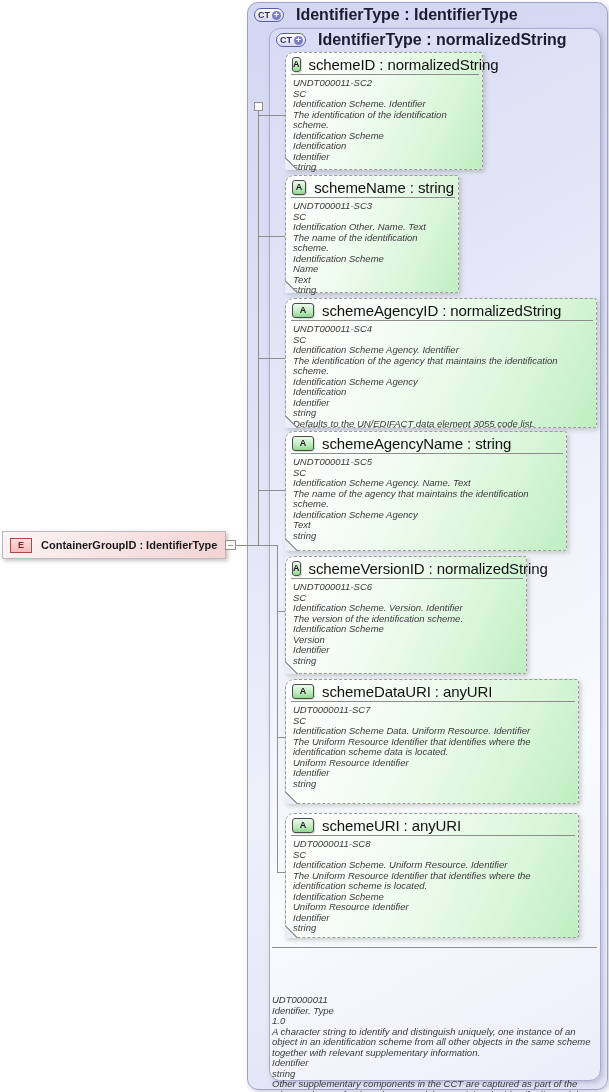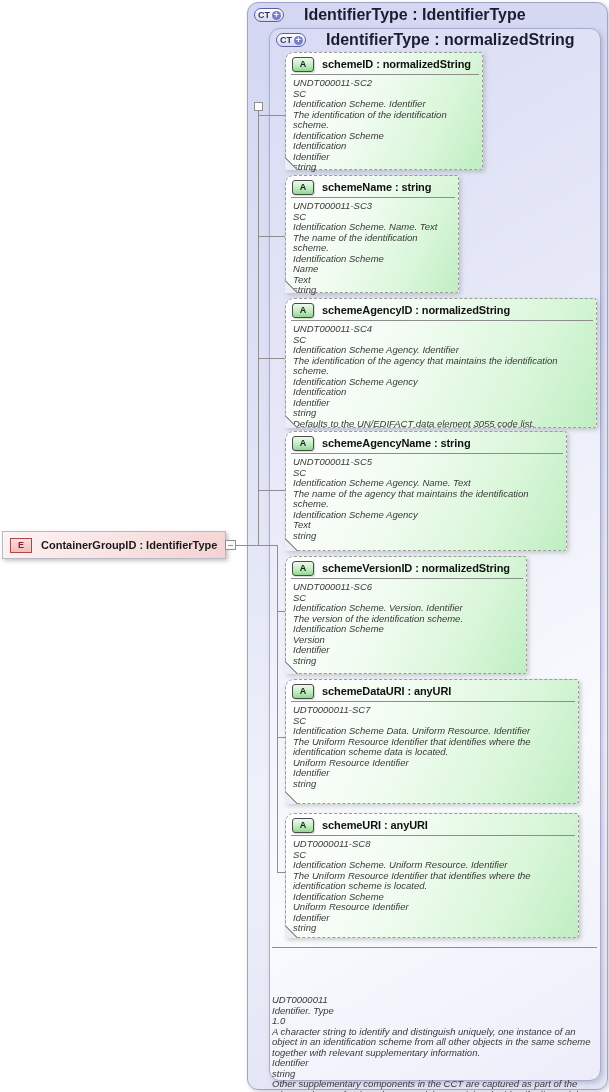--- a/index.html
+++ b/index.html
@@ -6,21 +6,21 @@
   .stage{position:relative;width:609px;height:1092px;background:#ffffff;overflow:hidden;
          font-family:"Liberation Sans","DejaVu Sans",sans-serif;}
 
   
   .ct-box{position:absolute;border:1px solid #9fa3c8;border-radius:11px;
           box-shadow:2px 2px 5px rgba(110,110,150,.35);}
   .ct-outer{left:247px;top:2px;width:359px;height:1086px;
             background:linear-gradient(170deg,#d4d7f1 0%,#dcdff5 30%,#eef0fa 70%,#e2e4f6 100%);}
   .ct-inner{left:269px;top:28px;width:330px;height:1051px;border-color:#a8abcc;
             background:linear-gradient(150deg,#d8dbf4 0%,#e7e9f8 35%,#fafbfe 72%,#ecedf9 100%);}
-  .ct-head{position:absolute;display:flex;align-items:center;gap:20px;}
+  .ct-head{position:absolute;display:flex;align-items:center;gap:12px;}
   .ct-head-outer{left:254px;top:6px;}
   .ct-head-inner{left:276px;top:31px;}
   .ct-title{font-size:16px;font-weight:bold;color:#1c1c30;white-space:nowrap;}
 
   
   .icon-ct{display:inline-flex;align-items:center;gap:2px;height:12px;padding:0 2px 0 3px;
            border:1.5px solid #5b5ea6;border-radius:8px;
            background:linear-gradient(180deg,#ffffff,#d6d8f2);
            font-size:9px;font-weight:bold;color:#33335a;}
   .icon-ct .plus{display:inline-block;width:9px;height:9px;border-radius:50%;background:#7a7dc4;
@@ -51,21 +51,21 @@
                border:1px solid #8f8f8f;background:#ffffff;}
 
   
   .attr{position:absolute;left:285px;box-sizing:border-box;
         border:1px dashed #9b9b9b;border-radius:9px 3px 3px 0;
         background:linear-gradient(115deg,#ffffff 0%,#f1fcf1 40%,#d9f6d9 75%,#bfeec2 100%);
         box-shadow:2px 2px 4px rgba(110,130,110,.35);}
   .attr::after{content:"";position:absolute;left:-1px;bottom:-1px;width:13px;height:13px;
         background:linear-gradient(45deg,#ebedf8 0 45%,#9b9b9b 45% 53%,rgba(0,0,0,0) 53%);}
   .attr-head{display:flex;align-items:center;gap:8px;height:16px;padding:3px 4px 1px 6px;}
-  .attr-title{font-size:11px;font-weight:bold;color:#111;white-space:nowrap;letter-spacing:-.1px;}
+  .attr-title{font-size:15px;font-weight:normal;color:#111;white-space:nowrap;letter-spacing:-.1px;}
   .attr-sep{height:1px;background:#8d8d8d;margin:1px 3px 0 5px;}
   .doc{padding:3px 5px 0 7px;}
   .doc-line{font-size:9.5px;line-height:10.5px;font-style:italic;color:#3a3a3a;}
 
   #attr0{top:52px;width:198px;height:118px;}
   #attr1{top:175px;width:174px;height:118px;}
   #attr2{top:298px;width:312px;height:130px;}
   #attr3{top:431px;width:282px;height:120px;}
   #attr4{top:556px;width:242px;height:118px;}
   #attr5{top:679px;width:294px;height:125px;}
@@ -138,21 +138,21 @@
 
   <div class="attr" id="attr1">
     <div class="attr-head">
       <span class="icon-a">A</span>
       <span class="attr-title">schemeName : string</span>
     </div>
     <div class="attr-sep"></div>
     <div class="doc">
         <div class="doc-line">UNDT000011-SC3</div>
         <div class="doc-line">SC</div>
-        <div class="doc-line">Identification Scheme. Name. Text</div>
+        <div class="doc-line">Identification Other. Name. Text</div>
         <div class="doc-line">The name of the identification scheme.</div>
         <div class="doc-line">Identification Scheme</div>
         <div class="doc-line">Name</div>
         <div class="doc-line">Text</div>
         <div class="doc-line">string</div>
       </div>
   </div>
 
   <div class="attr" id="attr2">
     <div class="attr-head">

